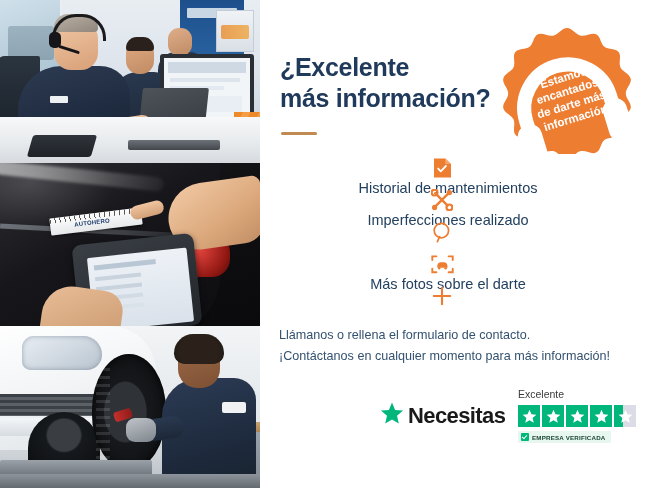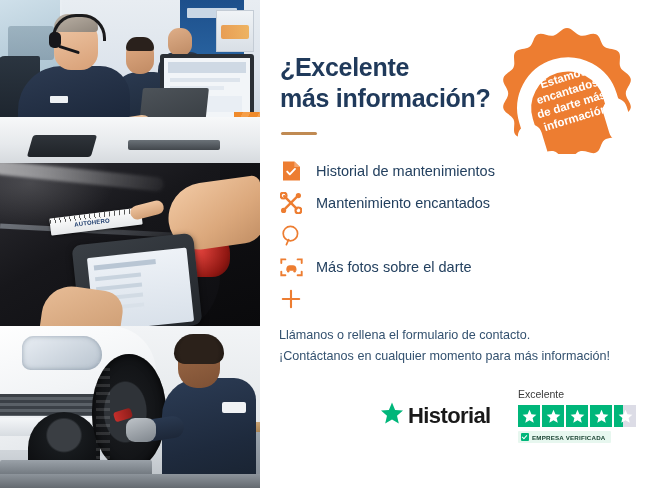--- a/index.html
+++ b/index.html
@@ -417,20 +417,21 @@
     position: absolute;
     left: 18px;
     top: 155px;
     width: 340px;
   }
   .feature {
     display: flex;
     align-items: center;
     height: 32px;
     margin-bottom: 0px;
+    flex-direction: column;
   }
   .feature-icon {
     width: 26px; height: 26px;
     flex: 0 0 26px;
     display:flex; align-items:center; justify-content:center;
     margin-right: 12px;
   }
   .feature-label {
     font-family:"Liberation Sans", sans-serif;
     font-size: 14.5px;
@@ -647,21 +648,21 @@
             <g stroke="#ED7D31" stroke-width="2.4" stroke-linecap="round" fill="none">
               <path d="M4.2 4.2 L16.6 16.6"></path>
               <path d="M17.6 4.2 L5.4 16.4"></path>
             </g>
             <circle cx="3.6" cy="3.6" r="2.9" fill="none" stroke="#ED7D31" stroke-width="2.2"></circle>
             <circle cx="18.4" cy="18.4" r="2.9" fill="none" stroke="#ED7D31" stroke-width="2.2"></circle>
             <circle cx="18.4" cy="3.6" r="2.6" fill="#ED7D31"></circle>
             <circle cx="3.6" cy="18.4" r="2.6" fill="#ED7D31"></circle>
           </svg>
         </span>
-        <span class="feature-label">Mantenimiento encantados</span>
+        <span class="feature-label">Imperfecciones realizado</span>
       </div>
 
       <div class="feature">
         <span class="feature-icon">
           <svg width="21" height="21" viewBox="0 0 21 21" aria-hidden="true">
             <circle cx="9.4" cy="8.6" r="7.2" fill="none" stroke="#ED7D31" stroke-width="1.7"></circle>
             <path d="M7.6 14.6 L5.4 19.6" fill="none" stroke="#ED7D31" stroke-width="1.7" stroke-linecap="round"></path>
           </svg>
         </span>
       </div>
@@ -701,21 +702,21 @@
     </div>
 
     <div class="trustpilot">
 
       <div class="tp-logo">
         <span>
           <svg width="24" height="23" viewBox="0 0 24 23" aria-hidden="true">
             <path fill="#00B67A" d="M12 0.6 L15.1 7.9 L23 8.6 L17 13.8 L18.8 21.5 L12 17.4 L5.2 21.5 L7 13.8 L1 8.6 L8.9 7.9 Z"></path>
           </svg>
         </span>
-        <span class="tp-logo-word">Historial</span>
+        <span class="tp-logo-word">Necesitas</span>
       </div>
 
       <div class="tp-rating">
         <div class="tp-excelente">Excelente</div>
 
         <div class="tp-stars">
           <span class="tp-star">
             <svg width="15" height="15" viewBox="0 0 24 23">
                 <path fill="#fff" d="M12 0.6 L15.1 7.9 L23 8.6 L17 13.8 L18.8 21.5 L12 17.4 L5.2 21.5 L7 13.8 L1 8.6 L8.9 7.9 Z"></path>
               </svg>

